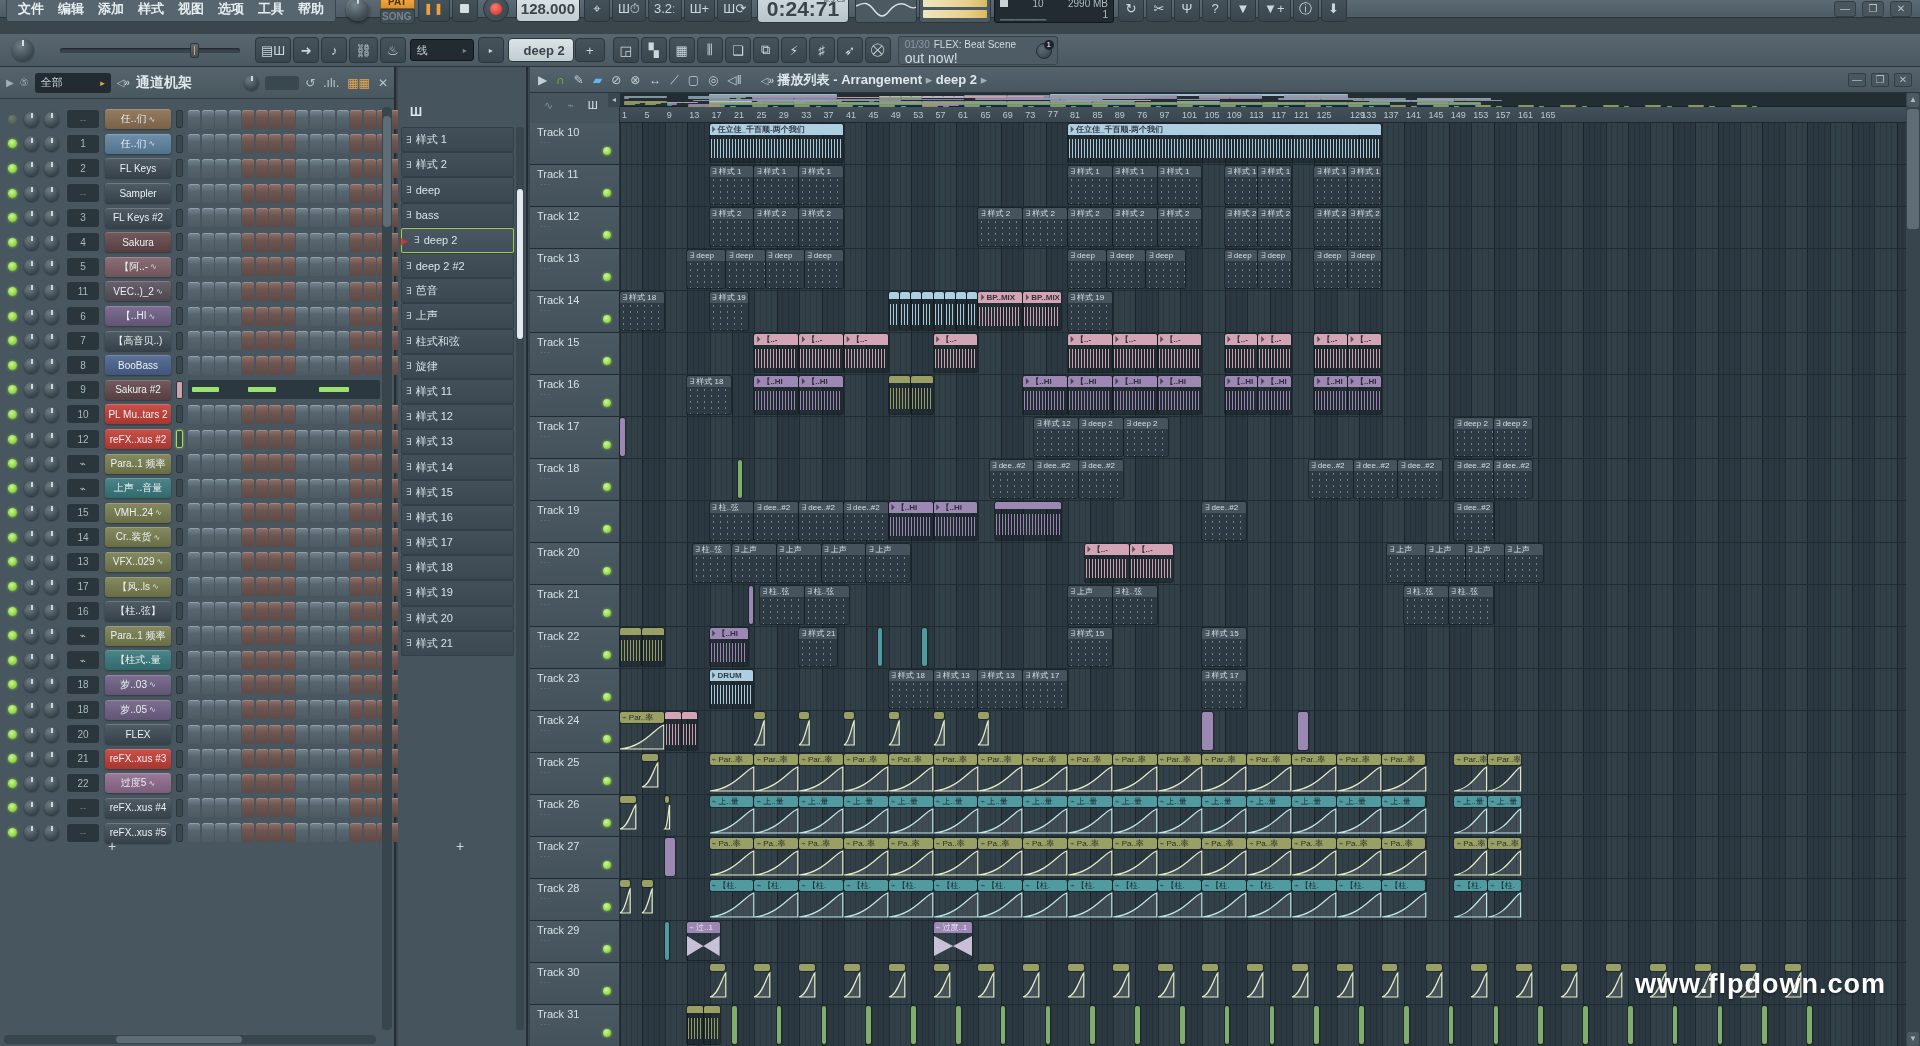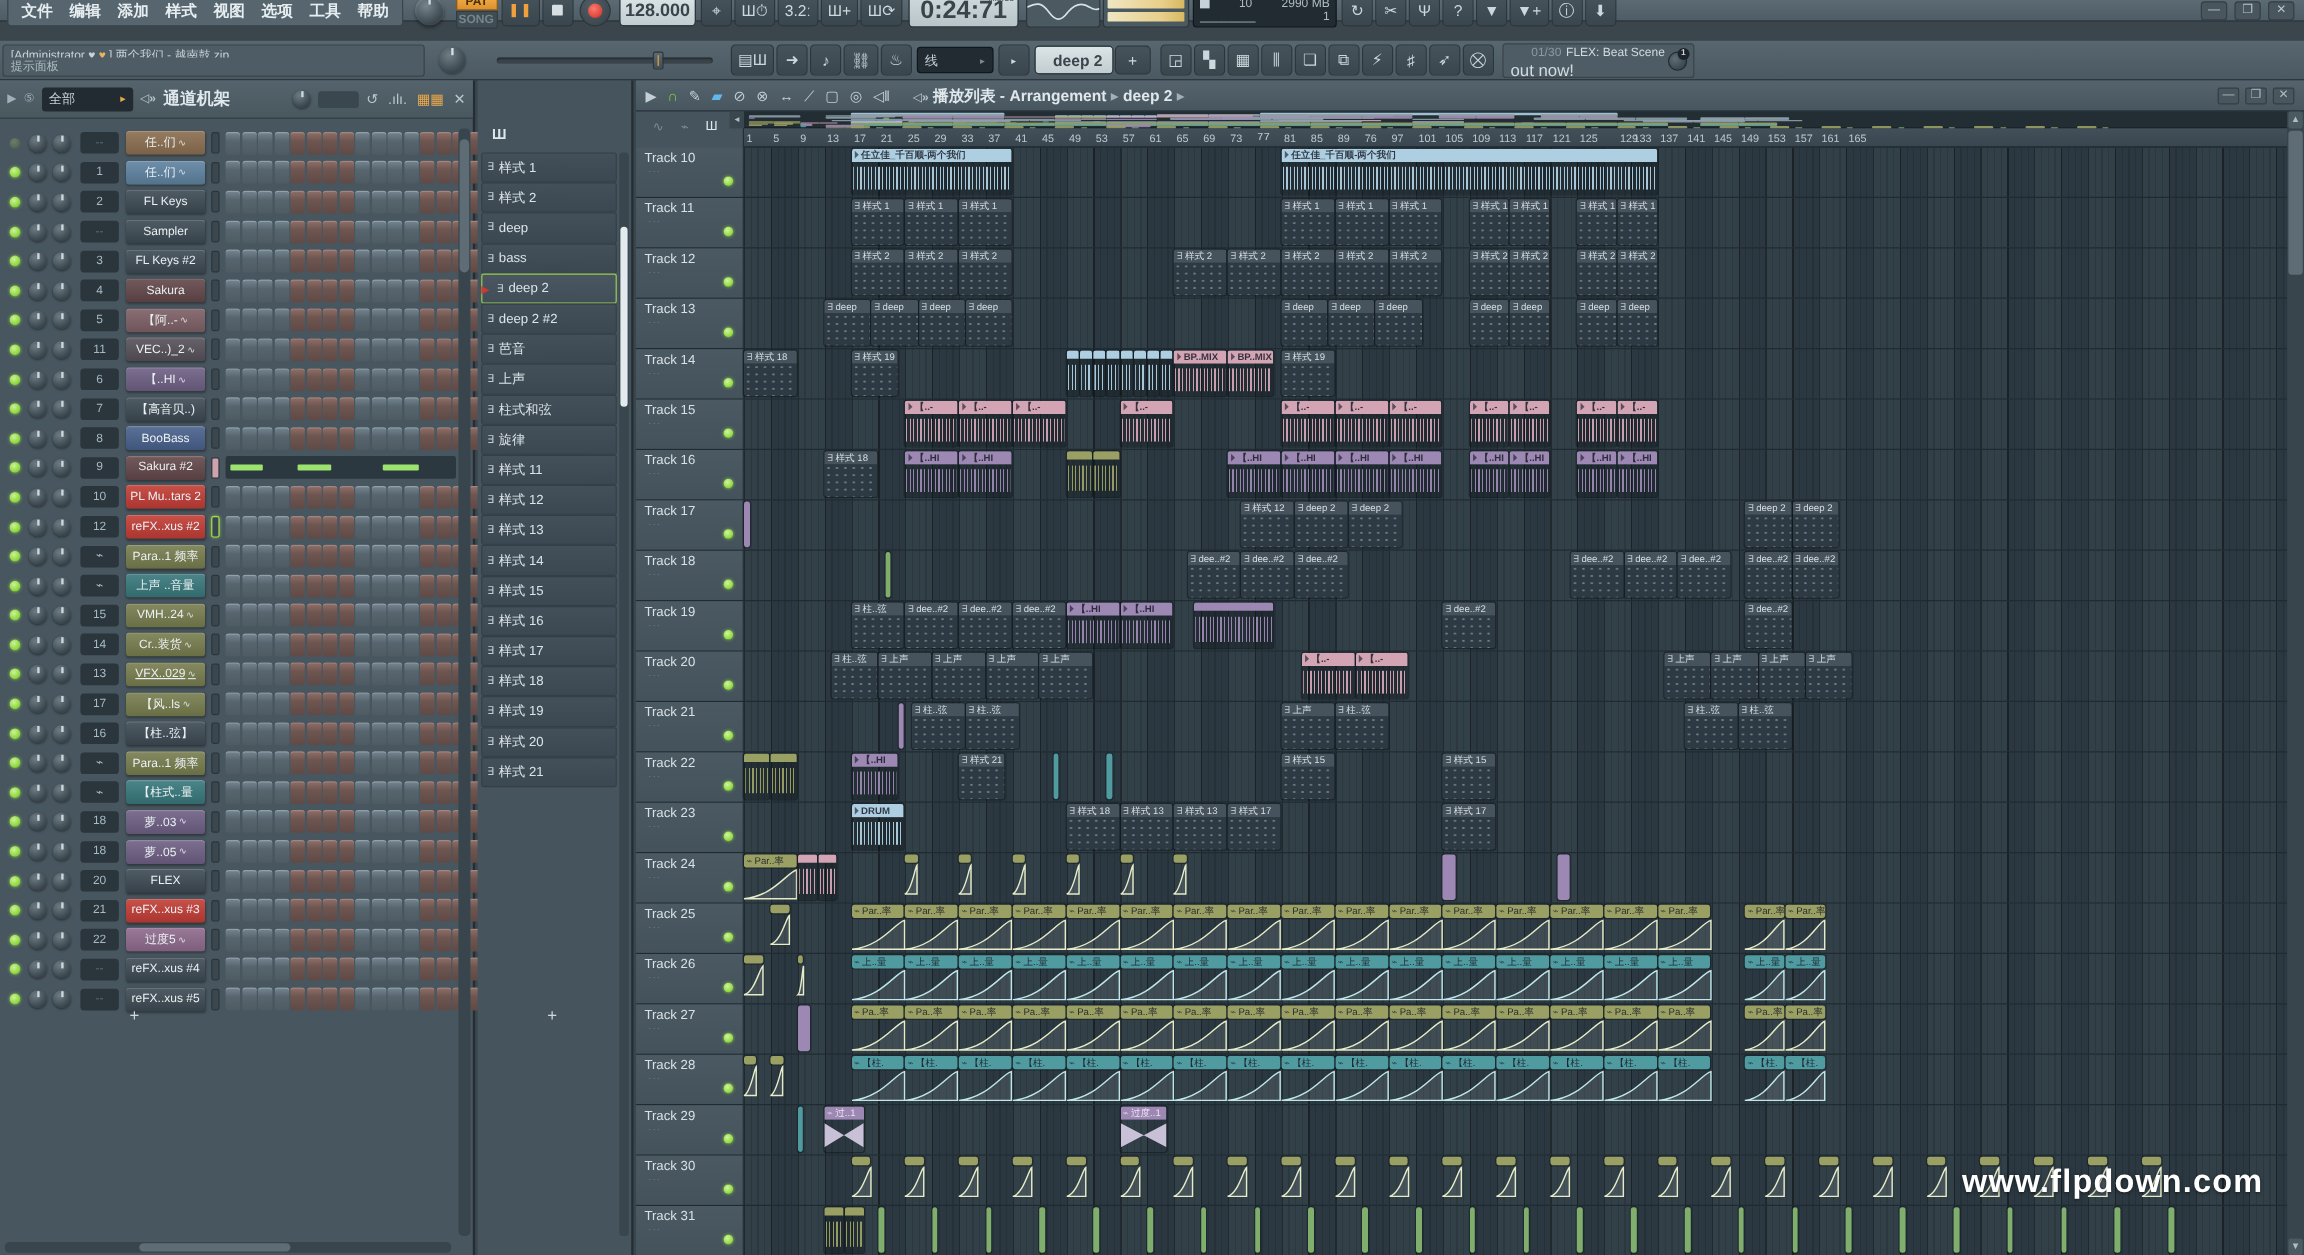--- a/index.html
+++ b/index.html
@@ -43,21 +43,21 @@
   .hintbox .l2 { color:#aebbc2; font-size:10px; }
   .knob2 { width:22px; height:22px; border-radius:50%; margin:0 12px; background:radial-gradient(circle at 38% 32%, #6f7e86, #39444b 72%); box-shadow:0 1px 2px rgba(0,0,0,.4); position:relative;}
   .knob2::after{content:"";position:absolute;left:46%;top:6%;width:2px;height:6px;background:#d5dee2;}
   .hslider { width:180px; height:5px; background:#3a454c; border-radius:3px; margin:0 14px; position:relative; box-shadow:inset 0 1px 2px rgba(0,0,0,.5);}
   .hslider i { position:absolute; left:72%; top:-5px; width:9px; height:15px; background:linear-gradient(#5b6a73,#414d55); border:1px solid #2c363c; border-radius:2px; }
   .hslider i::after{content:"";position:absolute;left:3px;top:2px;bottom:2px;width:1px;background:#f0a03c;}
   .snapbox { width:64px; height:22px; background:#222b31; border:1px solid #11181c; border-radius:3px; color:#c3ced4; font-size:11px; display:flex; align-items:center; padding:0 6px; justify-content:space-between; margin:0 3px;}
   .patsel { width:66px; height:24px; font-size:13px; font-weight:bold; justify-content:flex-end; padding-right:8px; margin-left:3px;}
   .plusbtn { width:20px; height:24px; font-size:13px; }
   .news { width:160px; height:29px; background:#4e5c65; border:1px solid #394449; border-radius:3px; margin-left:6px; padding:2px 6px; position:relative; }
-  .news .n1 { font-size:10px; color:#d2dce0;text-align:center; } .news .n1 b{ color:#8d9aa2; font-weight:normal; margin-right:4px;}
+  .news .n1 { font-size:10px; color:#d2dce0; } .news .n1 b{ color:#8d9aa2; font-weight:normal; margin-right:4px;}
   .news .n2 { font-size:14px; color:#d2dce0; }
   .globe { position:absolute; right:5px; top:6px; width:16px; height:16px; border-radius:50%; background:radial-gradient(circle at 35% 35%, #5d6d76, #2f3940); border:1px solid #222b30; }
   .globe b { position:absolute; right:-3px; top:-4px; width:10px; height:10px; border-radius:50%; background:#1d2429; color:#cfd9dd; font-size:7px; display:flex; align-items:center; justify-content:center; }
 
   
   .rack { position:absolute; left:0; top:67px; width:396px; bottom:0; background:#48565f; border-right:2px solid #242d33; }
   .rackhead { height:32px; background:linear-gradient(#55636c,#49575f); border-bottom:1px solid #323d44; display:flex; align-items:center; padding:0 6px; gap:6px; }
   .rackhead .ar { color:#9fb0b8; font-size:10px; }
   .filter { width:76px; height:20px; background:#222b31; border-radius:3px; color:#c3ced4; font-size:11px; display:flex; align-items:center; justify-content:space-between; padding:0 6px; }
   .racktitle { color:#dfe8ec; font-size:14px; font-weight:bold; display:flex; gap:6px; align-items:center;}
@@ -228,24 +228,20 @@
         <div class="tbtn small">⬇</div>
       </div>
     <div class="wctl" id="winctl">
         <span>—</span>
         <span>❐</span>
         <span>✕</span>
       </div>
   </div>
 
   <div class="bar2">
-    <div class="hintbox">
-      <div class="l1"><span>[Administrator ♥</span> <b>♥</b> <span>] 两个我们 - 越南鼓.zip</span></div>
-      <div class="l2">提示面板</div>
-    </div>
     <div class="knob2"></div>
     <div class="hslider">
         <i></i>
       </div>
     <div id="tb2-left" style="display:flex;">
         <div class="tbtn small">▤Ш</div>
         <div class="tbtn small">➜</div>
         <div class="tbtn small">♪</div>
         <div class="tbtn small">⛓</div>
         <div class="tbtn small">♨</div>
@@ -797,21 +793,21 @@
             <span class="step r"></span>
             <span class="step r"></span>
             <span class="step r"></span>
           </span>
         </div>
         <div class="chrow">
           <span class="led"></span>
           <span class="kn"></span>
           <span class="kn"></span>
           <span class="numbox">13</span>
-          <span class="chname" style="background: linear-gradient(rgba(255, 255, 255, 0.1), rgba(0, 0, 0, 0.12)), rgb(119, 125, 78); text-decoration: underline;">
+          <span class="chname" style="background: linear-gradient(rgba(255, 255, 255, 0.1), rgba(0, 0, 0, 0.12)), rgb(119, 125, 78);">
             <span>VFX..029</span>
             <span class="wv">∿</span>
           </span>
           <span class="selstrip"></span>
           <span class="steps">
             <span class="step g"></span>
             <span class="step g"></span>
             <span class="step g"></span>
             <span class="step g"></span>
             <span class="step r"></span>

